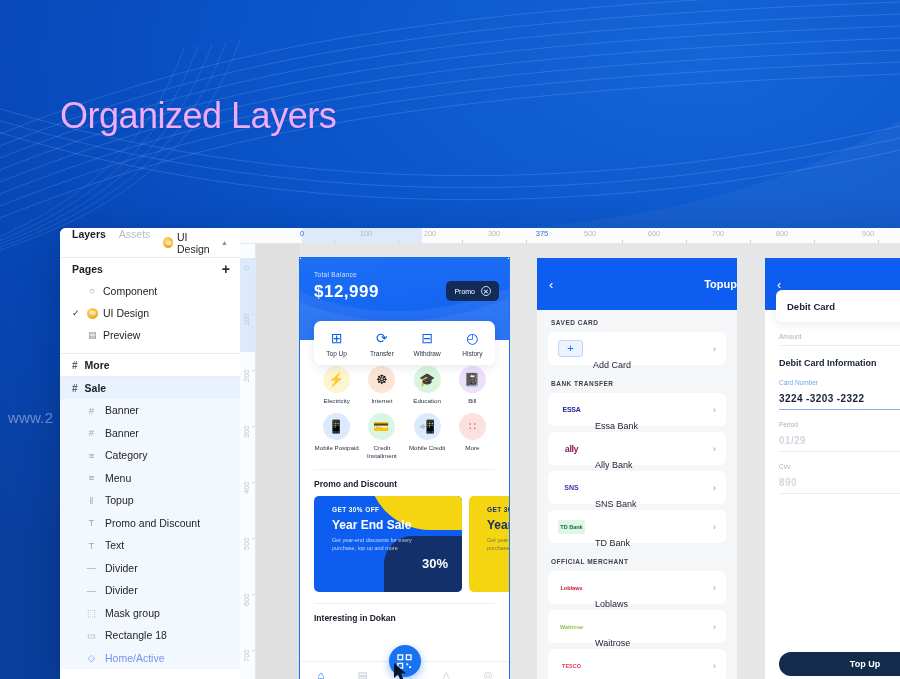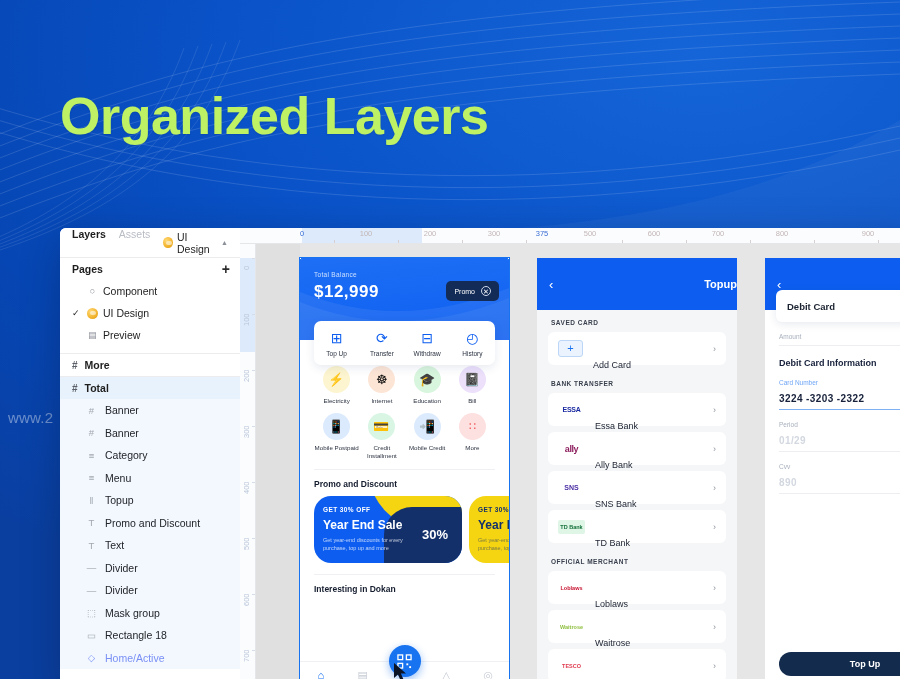--- a/index.html
+++ b/index.html
@@ -15,23 +15,23 @@
   .hero-bg {
     position: absolute; inset: 0;
     background:
       radial-gradient(120% 90% at 78% 8%, #1565d8 0%, #0a53c9 42%, #0646b4 72%, #0a3fa0 100%),
       linear-gradient(150deg, #0b62e4 0%, #0a4cc0 60%, #073a97 100%);
   }
   .hero-bg svg { position: absolute; inset: 0; width: 900px; height: 679px; }
 
   .hero-title {
     position: absolute; left: 60px; top: 86px;
-    color: #bef264;
-    font-size: 52px; line-height: 60px;
-    font-weight: bold; letter-spacing: -0.5px;
+    color: #f0abfc;
+    font-size: 36px; line-height: 60px;
+    font-weight: normal; letter-spacing: -0.5px;
     text-shadow: 0 1px 2px rgba(0,0,0,0.10);
   }
   .hero-title .l2 { display: block; }
 
   .watermark {
     position: absolute; left: 8px; top: 409px;
     color: rgba(255,255,255,0.40);
     font-size: 15px; letter-spacing: .2px;
     font-family: "Liberation Sans", sans-serif;
   }
@@ -166,22 +166,22 @@
     width: 27px; height: 27px; border-radius: 50%; margin: 0 auto 4px auto;
     display: flex; align-items: center; justify-content: center; font-size: 13px;
   }
   .cat .lb { font-size: 6.2px; color: #2b3240; line-height: 8px; }
 
   .divider-soft { height: 1px; background: #eef0f3; margin: 9px 0 0 0; }
 
   .sec-title { font-size: 8.5px; font-weight: bold; color: #141c2e; margin: 9px 0 7px 0; }
   .promo-row { display: flex; gap: 7px; }
   .promo-card {
-    position: relative; width: 148px; height: 67px; border-radius: 17px; overflow: hidden;
-    background: #0d5ef0; flex: 0 0 auto; padding: 10px 10px 0 9px; color: #fff;
+    position: relative; width: 148px; height: 96px; border-radius: 5px; overflow: hidden;
+    background: #0d5ef0; flex: 0 0 auto; padding: 10px 10px 0 18px; color: #fff;
   }
   .promo-card.alt { background: #f5d411; color: #12306b; width: 120px; }
   .promo-card .blob-y {
     position: absolute; right: -12px; top: -28px; width: 106px; height: 62px;
     background: #f5d411; border-radius: 0 0 0 70px;
   }
   .promo-card .blob-d {
     position: absolute; right: -14px; bottom: -18px; width: 92px; height: 74px;
     background: #13306b; border-radius: 28px 0 0 0;
   }
@@ -335,21 +335,21 @@
 
       <div class="sep" style="margin-top:7px"></div>
 
       <div class="grp-row">
         <span class="gly">#</span>
         <span>More</span>
       </div>
       <div class="sep"></div>
       <div class="grp-row sel">
         <span class="gly">#</span>
-        <span>Total</span>
+        <span>Sale</span>
       </div>
 
       <div class="layers-wrap">
         <div class="layer-row">
           <span class="gly">#</span>
           <span>Banner</span>
         </div>
         <div class="layer-row">
           <span class="gly">#</span>
           <span>Banner</span>

